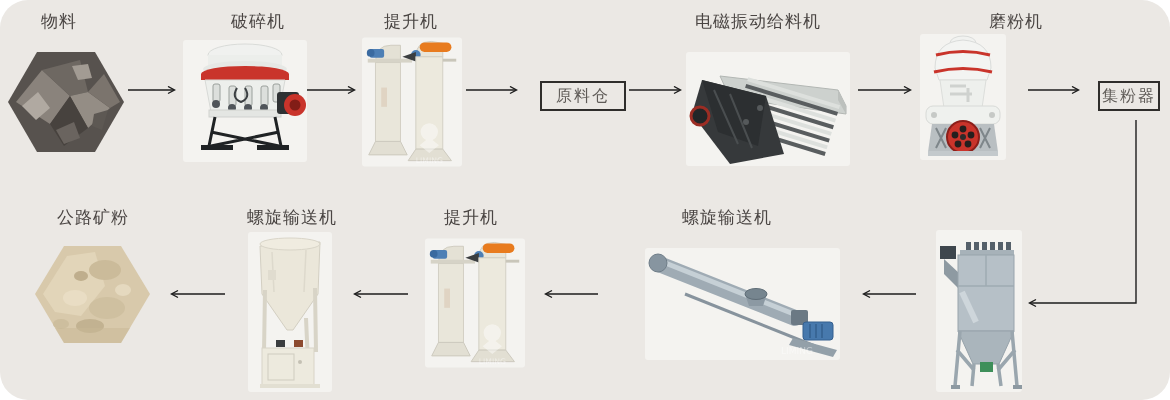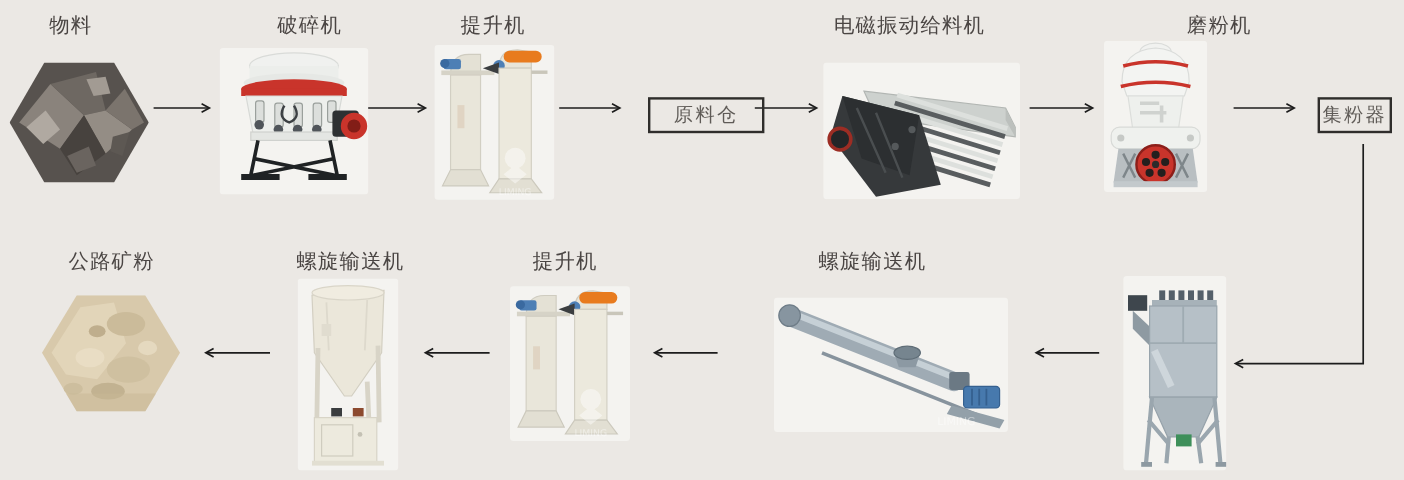--- a/index.html
+++ b/index.html
@@ -1,18 +1,18 @@
 <!DOCTYPE html>
 <html><head>
 <meta charset="utf-8">
 <style>
   html,body{margin:0;padding:0;}
   .stage{
     position:relative;width:1170px;height:400px;background:#ebe8e4;
-    font-family:"DejaVu Sans",sans-serif;overflow:hidden;
+    font-family:"DejaVu Sans",sans-serif;overflow:hidden;border-radius:28px;
   }
   .lbl{
     position:absolute;transform:translateX(-50%);
     font-size:17px;letter-spacing:1px;color:#4a4543;white-space:nowrap;
   }
   .lbl-bottom{top:206px;text-align:right;}
   .lbl-top{top:10px;}
   .tbox{
     position:absolute;box-sizing:border-box;border:2px solid #2f2d2b;
     display:flex;align-items:center;justify-content:center;
@@ -49,21 +49,21 @@
   <div class="lbl lbl-top" style="left:258px">破碎机</div>
   <div class="lbl lbl-top" style="left:411px">提升机</div>
   <div class="lbl lbl-top" style="left:758px">电磁振动给料机</div>
   <div class="lbl lbl-top" style="left:1016px">磨粉机</div>
 
   <div class="lbl lbl-bottom" style="left:93px">公路矿粉</div>
   <div class="lbl lbl-bottom" style="left:292px">螺旋输送机</div>
   <div class="lbl lbl-bottom" style="left:471px">提升机</div>
   <div class="lbl lbl-bottom" style="left:727px">螺旋输送机</div>
 
-  <div class="tbox" style="left:540px;width:97px">
+  <div class="tbox" style="left:540px;width:86px">
     <span>原料仓</span>
   </div>
   <div class="tbox" style="left:1098px;width:62px">
     <span>集粉器</span>
   </div>
 
   <svg class="art" style="left:8px;top:52px" width="116" height="100" viewBox="0 0 116 100">
     <polygon points="0,50 29,0 87,0 116,50 87,100 29,100" fill="#57524e"></polygon>
     <polygon points="8,50 34,18 62,44 42,72" fill="#8a837c"></polygon>
     <polygon points="34,18 72,8 80,40 62,44" fill="#6e6862"></polygon>

